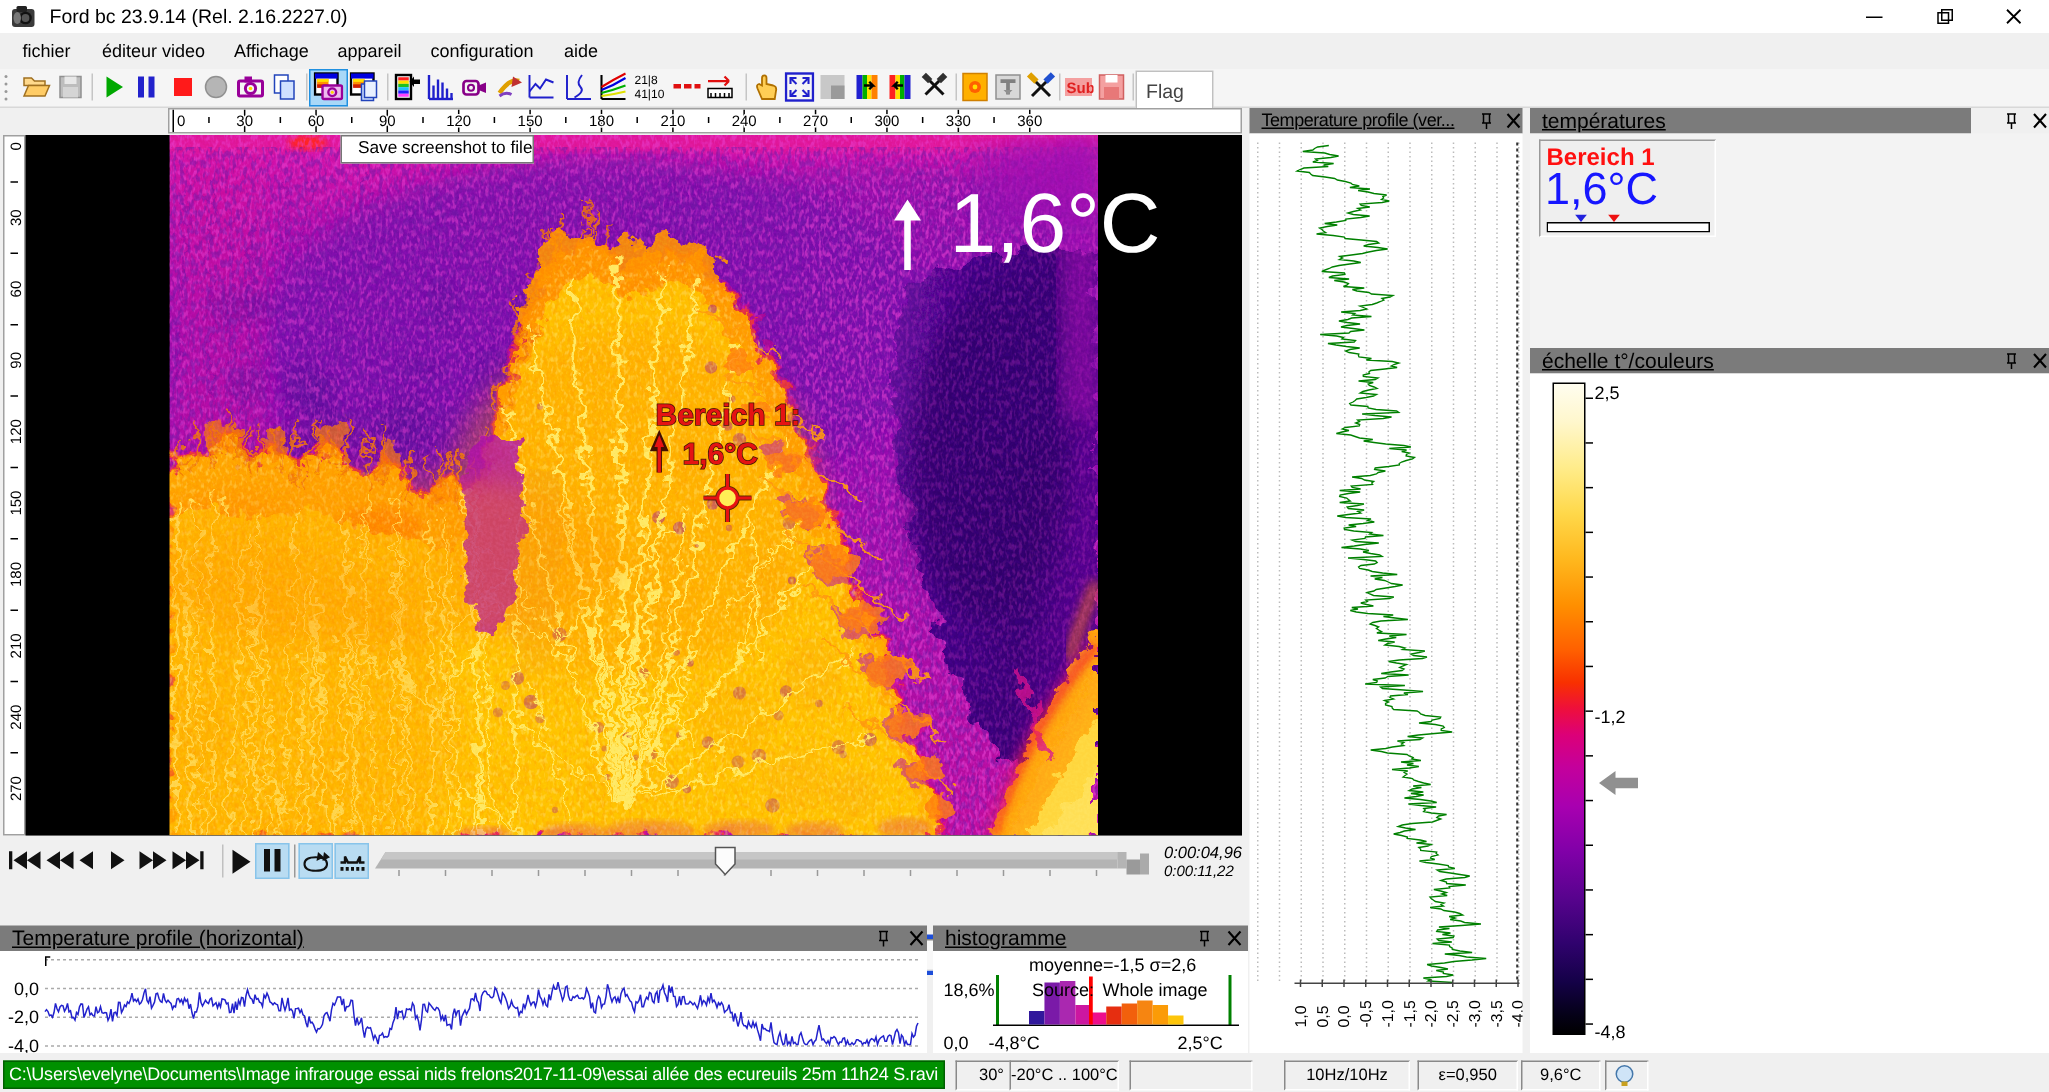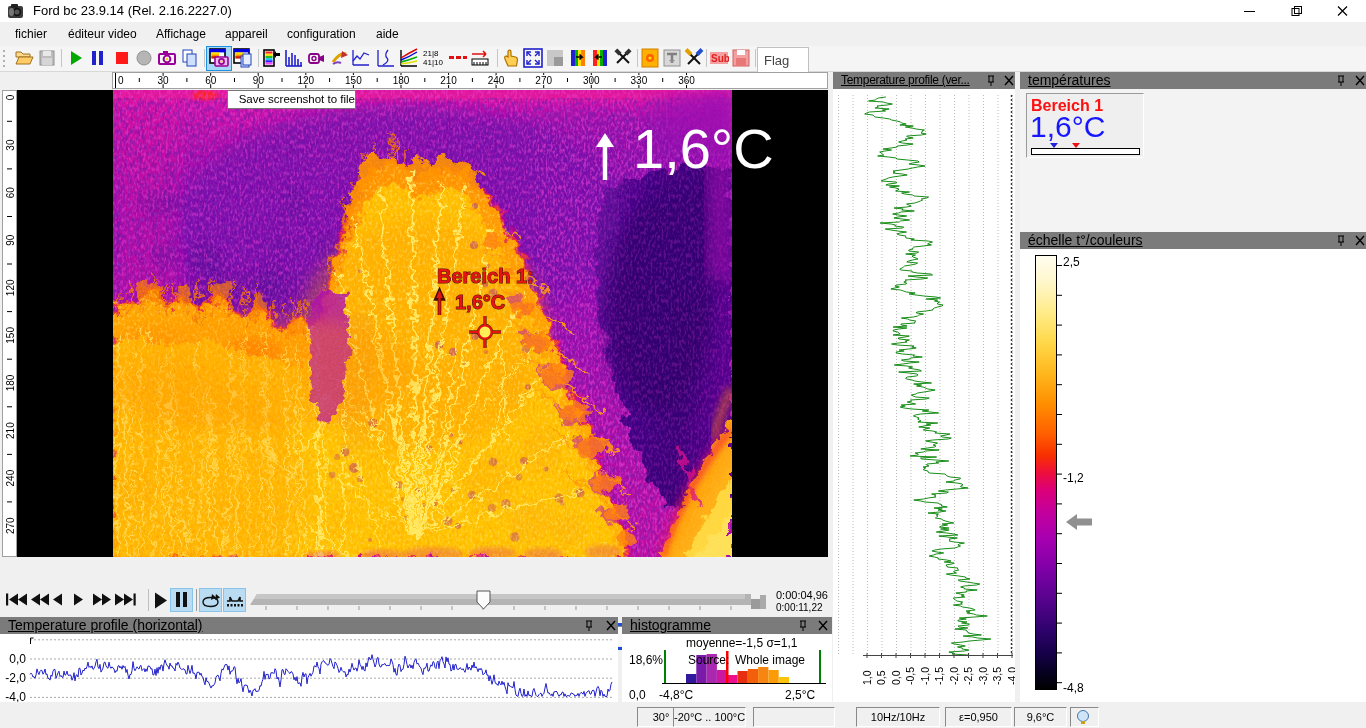--- a/index.html
+++ b/index.html
@@ -8,21 +8,21 @@
 #titlebar{left:0;top:0;width:1366px;height:22px;background:#ffffff;}
 #titletext{left:33px;top:3px;font-size:13px;color:#000;}
 #menubar{left:0;top:22px;width:1366px;height:24px;background:#f0f0f0;font-size:12px;color:#000;}
 .mitem{position:absolute;top:5px;}
 #toolbar{left:0;top:46px;width:1366px;height:26px;background:#f5f5f5;border-bottom:1px solid #d8d8d8;}
 .tsep{position:absolute;top:3px;width:1px;height:18px;background:#c5c5c5;}
 #rulertop{left:112px;top:72px;width:716px;height:17px;background:#ffffff;border:1px solid #a0a0a0;font-size:11px;color:#000;}
 #rulerleft{left:2px;top:90px;width:15px;height:467px;background:#ffffff;border:1px solid #a0a0a0;font-size:11px;color:#000;}
 #imgwidget{left:17px;top:90px;width:811px;height:467px;background:#000;overflow:hidden;}
 #tooltip{left:227px;top:90px;width:129px;height:19px;background:#ffffff;border:1px solid #767676;font-size:11.5px;color:#000;text-align:right;line-height:17px;}
-#playrow{left:0;top:586px;width:828px;height:29px;background:#f0f0f0;}
+#playrow{left:0;top:560px;width:828px;height:29px;background:#f0f0f0;font-style:italic;}
 #optrow{left:0;top:587px;width:828px;height:27px;background:#1d4ed8;margin-top:36px;}
 .panel-title{position:absolute;background:#7b7b7b;color:#000;font-size:14px;line-height:17px;}
 .pt-text{position:absolute;left:8px;top:0px;text-decoration:underline;}
 .pin{position:absolute;top:2px;width:12px;height:13px;}
 .panel-body{position:absolute;background:#ffffff;}
 .btn3{position:absolute;background:#e1e1e1;border:1px solid #adadad;font-size:12px;text-align:center;color:#000;}
 .statbox{position:absolute;top:2px;height:20px;border:1px solid #898989;border-right-color:#fff;border-bottom-color:#fff;font-size:11px;color:#000;background:#f0f0f0;line-height:18px;white-space:nowrap;}
 #statusbar{left:0;top:705px;width:1366px;height:23px;background:#f0f0f0;}
 </style></head><body>
 <div class="abs" id="titlebar"></div>
@@ -900,21 +900,21 @@
 <div class="panel-title" style="left:622px;top:617px;width:210px;height:35px">
     <span class="pt-text">histogramme</span>
     <svg class="pin" style="left:175px">
       <path d="M3,2 h6 M4,2 v6 M8,2 v6 M3,8 h6 M6,8 v4" stroke="#000" fill="none"></path>
     </svg>
     <svg class="pin" style="left:195px">
       <path d="M2,2 L10,11 M10,2 L2,11" stroke="#000" stroke-width="1.4"></path>
     </svg>
   </div>
 <div class="panel-body" style="left:622px;top:634px;width:210px;height:68px;font-size:12px">
-    <div class="abs" style="left:64px;top:2px">moyenne=-1,5 σ=1,1</div>
+    <div class="abs" style="left:64px;top:2px">moyenne=-1,5 σ=2,6</div>
     <div class="abs" style="left:7px;top:19px">18,6%</div>
     <svg class="abs" style="left:40px;top:14px" width="164" height="38">
       <line x1="3" y1="2" x2="3" y2="36" stroke="#008000" stroke-width="2"></line>
       <line x1="158" y1="2" x2="158" y2="36" stroke="#008000" stroke-width="2"></line>
       <line x1="0" y1="35.5" x2="164" y2="35.5" stroke="#000"></line>
       <rect x="24" y="26" width="10.3" height="9" fill="#31189c"></rect>
       <rect x="34.3" y="7" width="10.3" height="28" fill="#7a1aa8"></rect>
       <rect x="44.599999999999994" y="6" width="10.3" height="29" fill="#aa28b0"></rect>
       <rect x="54.89999999999999" y="22" width="10.3" height="13" fill="#cc17a0"></rect>
       <rect x="65.19999999999999" y="27" width="10.3" height="8" fill="#ed0e8c"></rect>
@@ -997,21 +997,21 @@
       <line x1="164.5" y1="564" x2="164.5" y2="569" stroke="#444" stroke-width="1"></line>
       <g transform="translate(168.0,572) rotate(-90)">
         <text x="-24" y="0" font-size="10.5" fill="#000">-3,5</text>
       </g>
       <line x1="179.0" y1="564" x2="179.0" y2="569" stroke="#444" stroke-width="1"></line>
       <g transform="translate(182.5,572) rotate(-90)">
         <text x="-24" y="0" font-size="10.5" fill="#000">-4,0</text>
       </g>
     </svg>
   </div>
-<div class="panel-title" style="left:1020px;top:72px;width:346px;height:17px">
+<div class="panel-title" style="left:1020px;top:72px;width:294px;height:17px">
     <span class="pt-text">températures</span>
     <svg class="pin" style="left:315px">
       <path d="M3,2 h6 M4,2 v6 M8,2 v6 M3,8 h6 M6,8 v4" stroke="#000" fill="none"></path>
     </svg>
     <svg class="pin" style="left:334px">
       <path d="M2,2 L10,11 M10,2 L2,11" stroke="#000" stroke-width="1.4"></path>
     </svg>
   </div>
 <div class="panel-body" style="left:1020px;top:89px;width:346px;height:143px;background:#f3f3f3">
     <div class="abs" style="left:6px;top:4px;width:118px;height:65px;background:#efefef;border:1px solid #9a9a9a;border-right-color:#fff;border-bottom-color:#fff">
@@ -1073,20 +1073,21 @@
       <line x1="23" y1="369.1" x2="28" y2="369.1" stroke="#000"></line>
       <line x1="23" y1="398.9" x2="28" y2="398.9" stroke="#000"></line>
       <line x1="23" y1="428.7" x2="28" y2="428.7" stroke="#000"></line>
       <text x="29" y="12" font-size="12" fill="#000">2,5</text>
       <text x="29" y="228" font-size="12" fill="#000">-1,2</text>
       <text x="29" y="438" font-size="12" fill="#000">-4,8</text>
       <path d="M32,268 l11,-8 v4.5 h15 v7 h-15 v4.5 z" fill="#909090"></path>
     </svg>
   </div>
 <div class="abs" id="statusbar">
+    <div class="abs" style="left:2px;top:2px;width:628px;height:19px;background:#009000;border:1px solid #006000;color:#fff;font-size:12px;line-height:17px;padding-left:3px;white-space:nowrap;overflow:hidden;letter-spacing:-0.15px">C:\Users\evelyne\Documents\Image infrarouge essai nids frelons2017-11-09\essai allée des ecureuils 25m 11h24 S.ravi</div>
     <div class="statbox" style="left:637px;width:48px;text-align:center">30°</div>
     <div class="statbox" style="left:673px;width:73px;text-align:right">-20°C .. 100°C</div>
     <div class="statbox" style="left:753px;width:82px;text-align:center"></div>
     <div class="statbox" style="left:856px;width:84px;text-align:center">10Hz/10Hz</div>
     <div class="statbox" style="left:945px;width:67px;text-align:center">ε=0,950</div>
     <div class="statbox" style="left:1014px;width:53px;text-align:center">9,6°C</div>
     <div class="statbox" style="left:1070px;width:29px;text-align:center"></div>
     <svg class="abs" style="left:1075px;top:4px" width="20" height="17">
       <circle cx="8" cy="7" r="5.5" fill="#cfe4f7" stroke="#4477aa"></circle>
       <rect x="6" y="12" width="4" height="3" fill="#c8a020"></rect>

